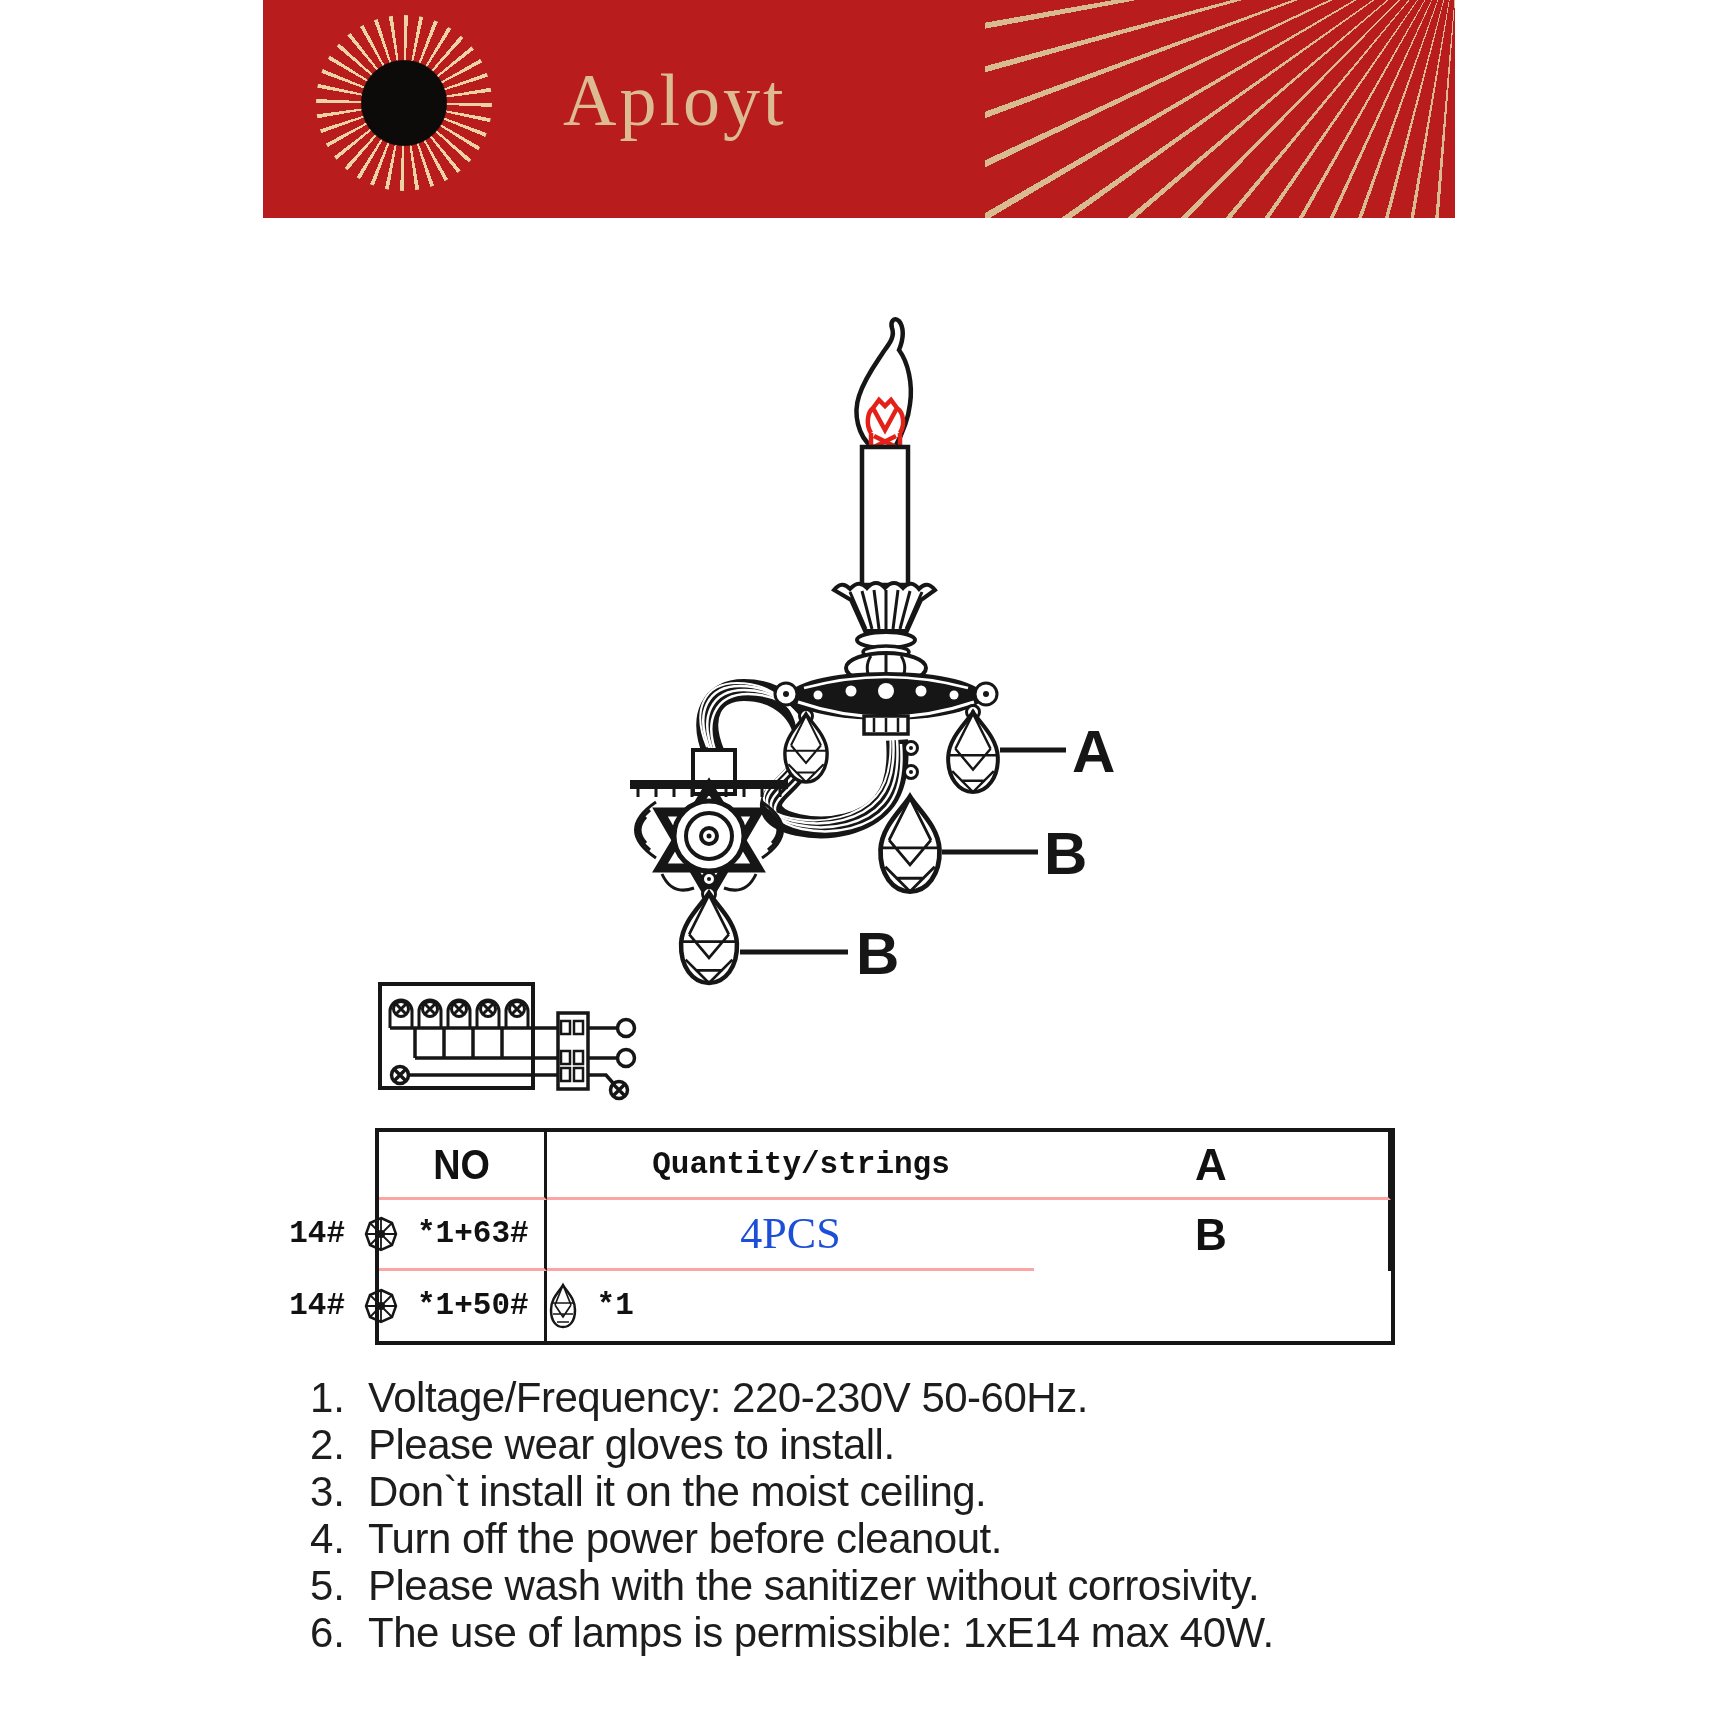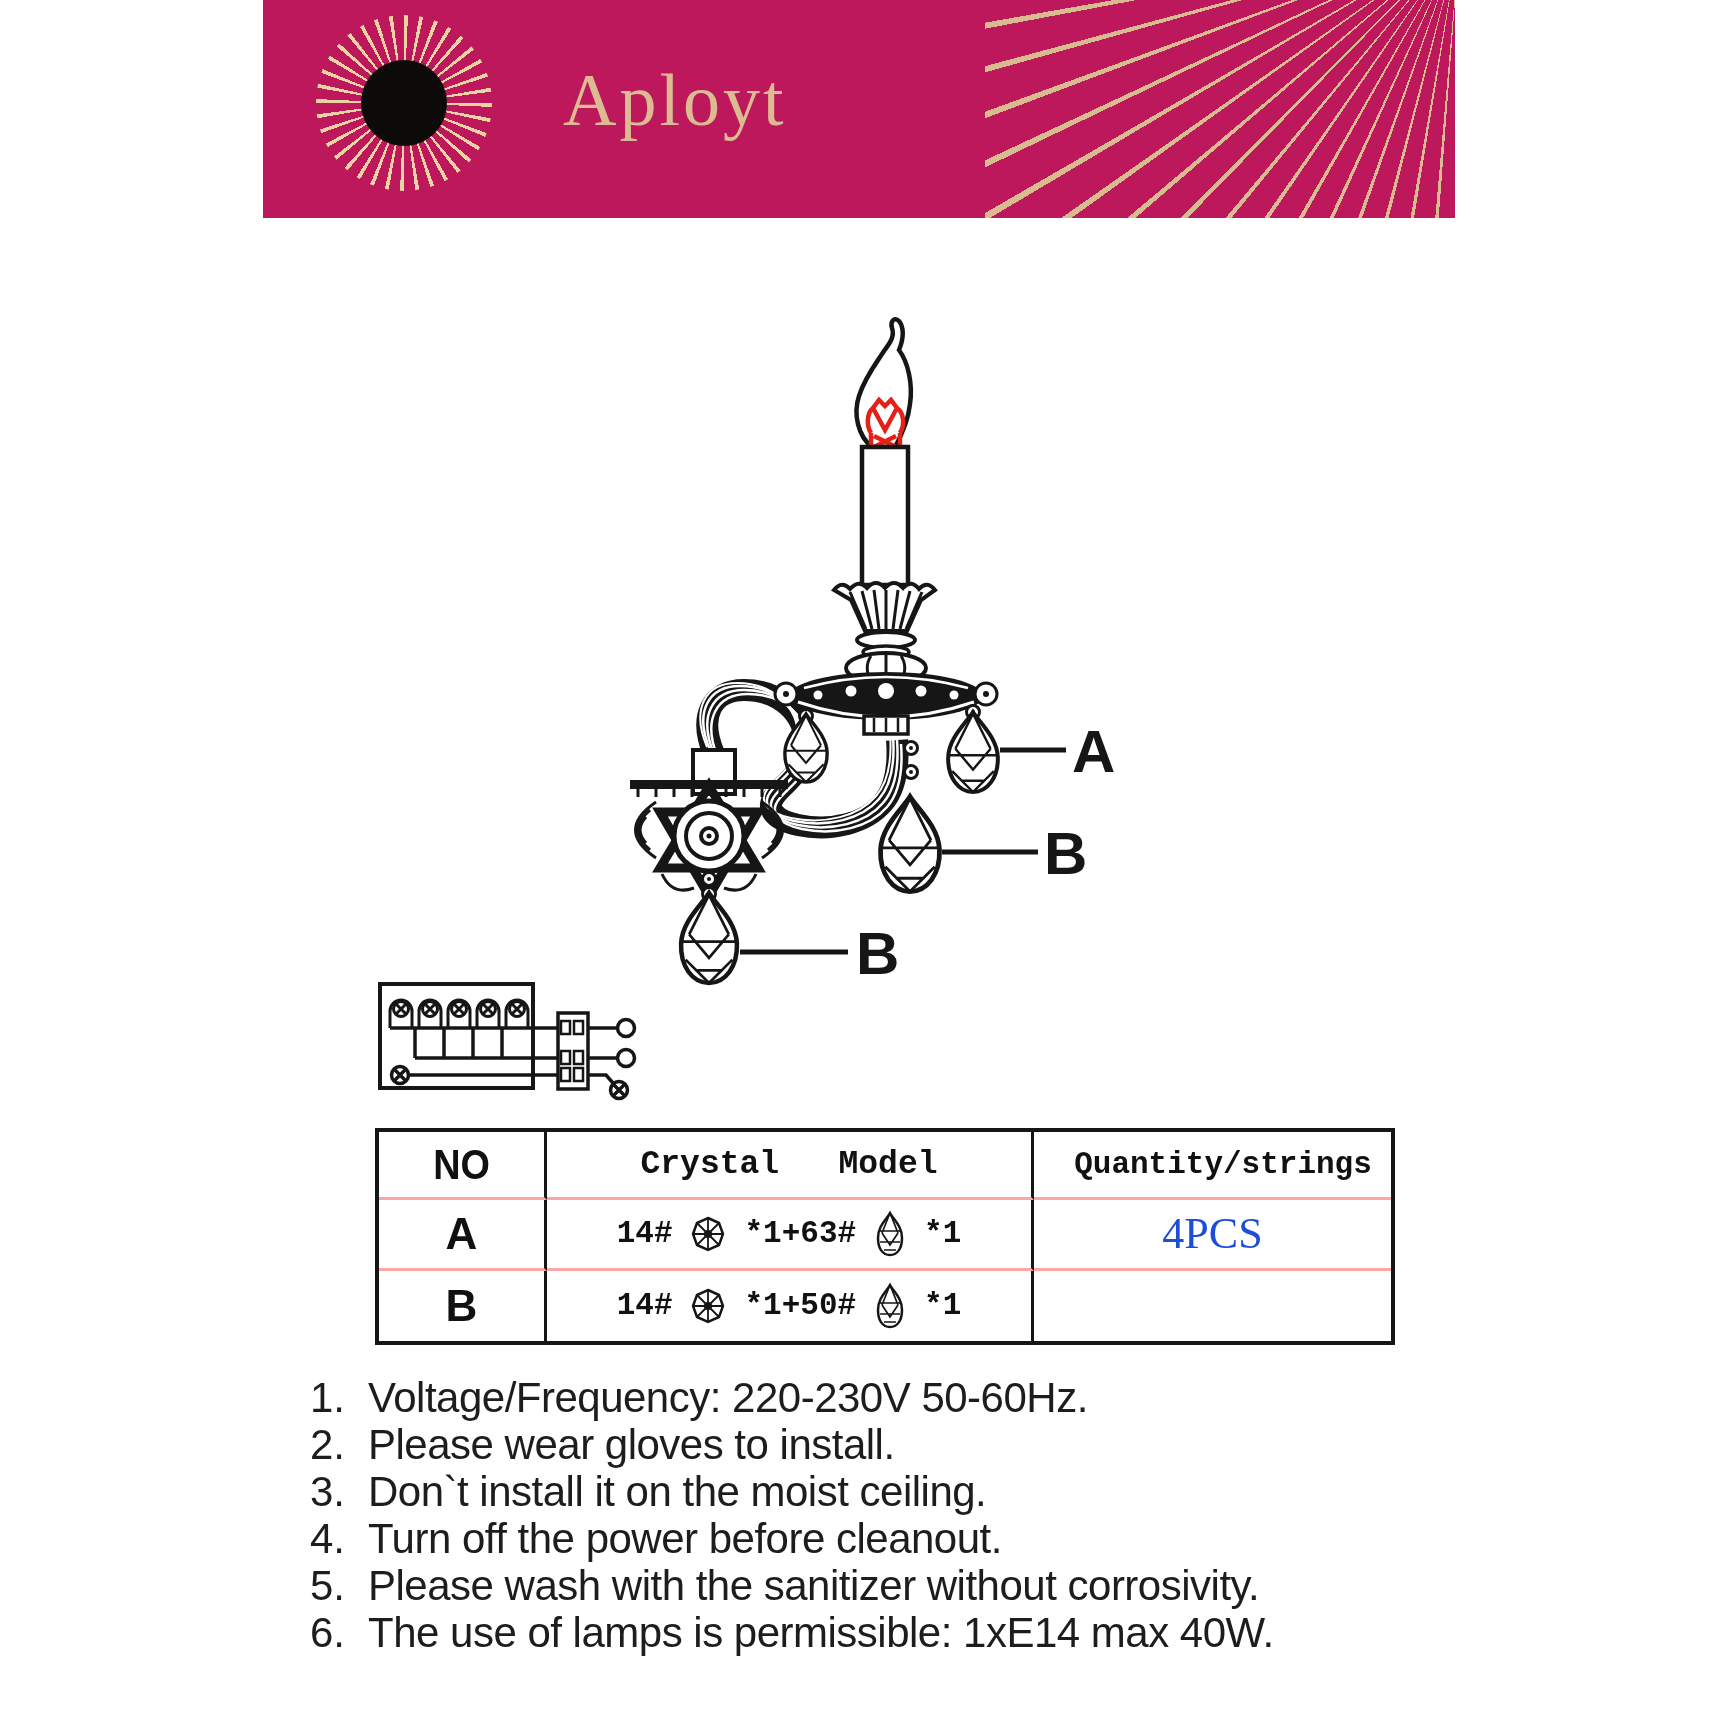--- a/index.html
+++ b/index.html
@@ -1,20 +1,20 @@
 <!DOCTYPE html>
 <html><head>
 <meta charset="utf-8">
 <style>
   html,body{margin:0;padding:0;background:#ffffff;}
   .page{position:relative;width:1720px;height:1720px;background:#ffffff;overflow:hidden;
         font-family:"Liberation Sans",sans-serif;color:#1e1e1e;}
 
   
-  .banner{position:absolute;left:263px;top:0;width:1192px;height:218px;background:#be185d;overflow:hidden;}
+  .banner{position:absolute;left:263px;top:0;width:1192px;height:218px;background:#b91c1c;overflow:hidden;}
   .burst{position:absolute;left:53px;top:15px;width:176px;height:176px;border-radius:50%;
          background:
            radial-gradient(circle,#0c0b09 0 34%, rgba(12,11,9,0) 35%),
            radial-gradient(circle, rgba(12,11,9,0) 0 78%, #0c0b09 92%),
            repeating-conic-gradient(from 0deg,#ecd3a4 0deg 2.6deg, rgba(0,0,0,0) 2.6deg 10deg);}
   .brand{position:absolute;left:300px;top:58px;font-family:"Liberation Serif",serif;
          font-size:74px;font-weight:400;letter-spacing:3px;color:#dcbb93;}
   .rays{position:absolute;right:0;top:0;width:470px;height:218px;
         background:repeating-conic-gradient(from 150deg at 101% -28%,
                    rgba(0,0,0,0) 0deg 4.3deg, #d9bb90 4.3deg 5.0deg);}
@@ -224,23 +224,20 @@
         <path d="M 588 1075 L 606 1075 L 613 1083"></path>
         <circle cx="619" cy="1090" r="8.5"></circle>
           <path d="M 613 1084 L 625 1096 M 625 1084 L 613 1096"></path>
       </g>
     </g>
   </svg>
 
   <div class="parts-table">
     <div class="cell">
       <span class="hdr-no">NO</span>
-      </div>
-    <div class="cell">
-      <span class="hdr-mono">Crystal   Model</span>
       </div>
     <div class="cell last-col">
       <span class="hdr-mono" style="font-size:31px;margin-left:21px;">Quantity/strings</span>
       </div>
 
     <div class="cell">
       <span class="row-letter">A</span>
       </div>
     <div class="cell">
       <span class="crystal-line">

